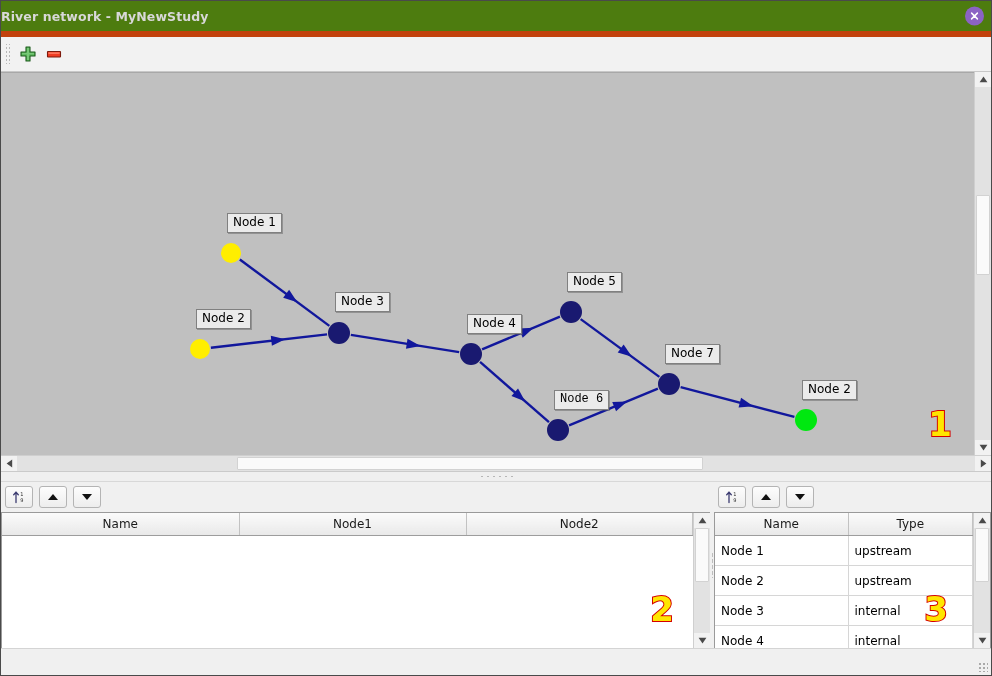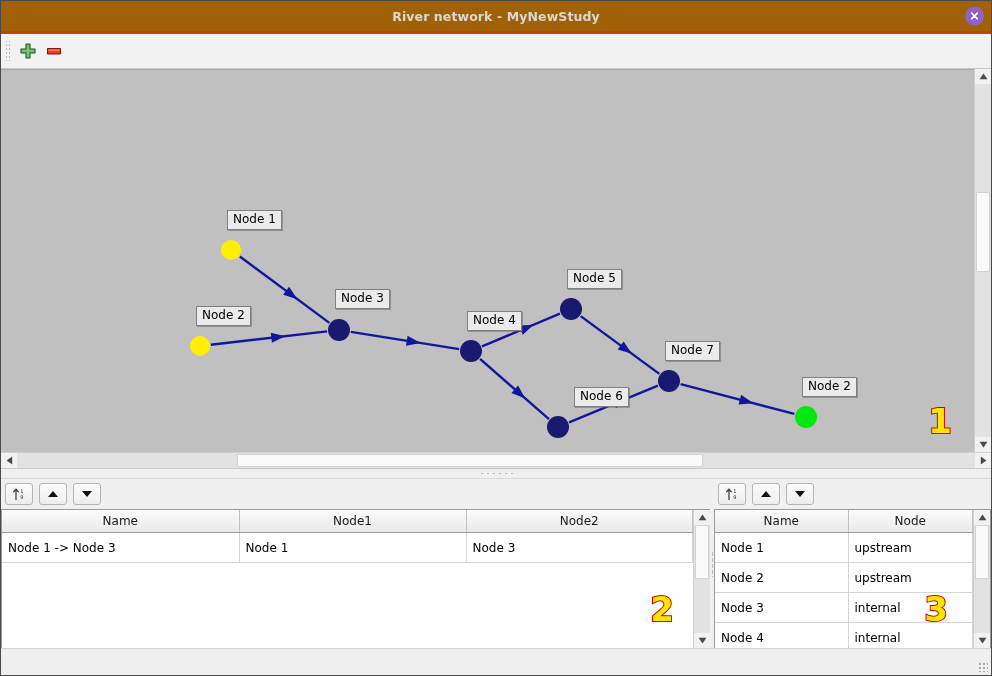--- a/index.html
+++ b/index.html
@@ -25,25 +25,25 @@
     display: flex;
     flex-direction: column;
     overflow: hidden;
   }
 
   
   .titlebar {
     position: relative;
     height: 30px;
     min-height: 30px;
-    background: #a16207;
-    display: flex;
-    align-items: center;
-    justify-content: center;
-    border-bottom: 3px solid #c2410c;
+    background: #4d7c0f;
+    display: flex;
+    align-items: center;
+    justify-content: flex-start;
+    border-bottom: 6px solid #c2410c;
   }
   .titlebar-text {
     color: #d8d8d8;
     font-size: 12.5px;
     font-weight: bold;
     letter-spacing: 0.1px;
   }
   .close-btn {
     position: absolute;
     right: 7px;
@@ -381,21 +381,21 @@
               <circle cx="668" cy="311" r="11" fill="#191970"></circle>
               <circle cx="805" cy="347" r="11" fill="#00e810"></circle>
             </g>
         </svg>
         <div id="labels-layer">
             <div class="node-label" style="left: 226px; top: 140px;">Node 1</div>
             <div class="node-label" style="left: 195px; top: 236px;">Node 2</div>
             <div class="node-label" style="left: 334px; top: 219px;">Node 3</div>
             <div class="node-label" style="left: 466px; top: 241px;">Node 4</div>
             <div class="node-label" style="left: 566px; top: 199px;">Node 5</div>
-            <div class="node-label" style="left: 573px; top: 317px;">Node 6</div>
+            <div class="node-label" style="left: 553px; top: 317px; font-family: Liberation Mono, monospace;">Node 6</div>
             <div class="node-label" style="left: 664px; top: 271px;">Node 7</div>
             <div class="node-label" style="left: 801px; top: 307px;">Node 2</div>
           </div>
         <div class="annot" style="right:22px; bottom:14px;">1</div>
       </div>
       <div class="vscroll">
         <div class="sb-arrow">
           <svg width="9" height="7" viewBox="0 0 9 7" aria-hidden="true">
               <path d="M4.5 0.6 L8.4 6.2 L0.6 6.2 Z" fill="#4a4a4a"></path>
             </svg>
@@ -462,25 +462,20 @@
                 <col>
               </colgroup>
             <thead>
                 <tr id="reaches-head">
                   <th>Name</th>
                   <th>Node1</th>
                   <th>Node2</th>
                 </tr>
               </thead>
             <tbody id="reaches-body">
-                <tr>
-                  <td>Node 1 -&gt; Node 3</td>
-                  <td>Node 1</td>
-                  <td>Node 3</td>
-                </tr>
               </tbody>
           </table>
         </div>
         <div class="vscroll">
           <div class="sb-arrow">
             <svg width="9" height="7" viewBox="0 0 9 7" aria-hidden="true">
                 <path d="M4.5 0.6 L8.4 6.2 L0.6 6.2 Z" fill="#4a4a4a"></path>
               </svg>
           </div>
           <div class="sb-track">
@@ -523,21 +518,21 @@
       <div class="table-wrap">
         <div class="tbl-scroll-holder">
           <table class="grid">
             <colgroup>
                 <col style="width:133px">
                 <col>
               </colgroup>
             <thead>
                 <tr id="nodes-head">
                   <th>Name</th>
-                  <th>Node</th>
+                  <th>Type</th>
                 </tr>
               </thead>
             <tbody id="nodes-body">
                 <tr>
                   <td>Node 1</td>
                   <td>upstream</td>
                 </tr>
                 <tr>
                   <td>Node 2</td>
                   <td>upstream</td>

